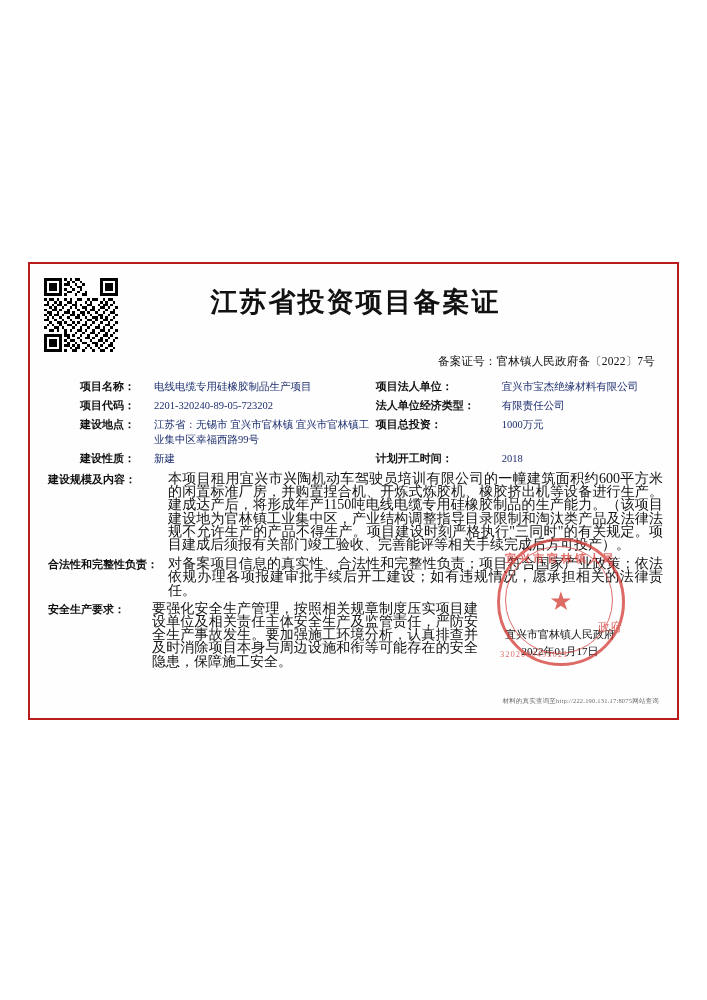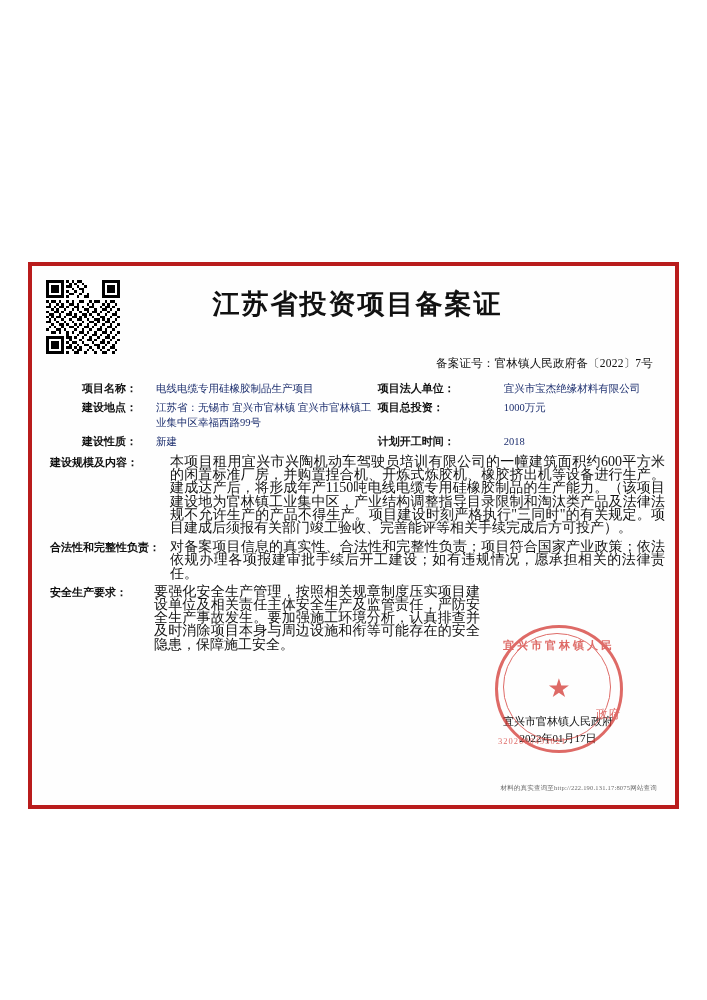--- a/index.html
+++ b/index.html
@@ -22,22 +22,22 @@
     width: 707px;
     height: 1000px;
   }
 
   
   .cert {
     position: absolute;
     left: 28px;
     top: 262px;
     width: 651px;
-    height: 547px;
-    border: 4px solid #b91c1c;
+    height: 458px;
+    border: 2px solid #b91c1c;
     background: #fefefe;
     box-sizing: border-box;
   }
 
   
   .qr {
     position: absolute;
     left: 14px;
     top: 14px;
     width: 74px;
@@ -450,20 +450,30 @@
         <div class="cell left">
           <span class="lbl w-ind">项目名称：</span>
           <span class="val blue">电线电缆专用硅橡胶制品生产项目</span>
         </div>
         <div class="cell right">
           <span class="lbl w-r">项目法人单位：</span>
           <span class="val blue">宜兴市宝杰绝缘材料有限公司</span>
         </div>
       </div>
 
+      <div class="row">
+        <div class="cell left">
+          <span class="lbl w-ind">项目代码：</span>
+          <span class="val blue">2201-320240-89-05-723202</span>
+        </div>
+        <div class="cell right">
+          <span class="lbl w-r">法人单位经济类型：</span>
+          <span class="val blue">有限责任公司</span>
+        </div>
+      </div>
 
       <div class="row">
         <div class="cell left">
           <span class="lbl w-ind">建设地点：</span>
           <span class="val blue">江苏省：无锡市 宜兴市官林镇 宜兴市官林镇工业集中区幸福西路99号</span>
         </div>
         <div class="cell right">
           <span class="lbl w-r">项目总投资：</span>
           <span class="val blue">1000万元</span>
         </div>

